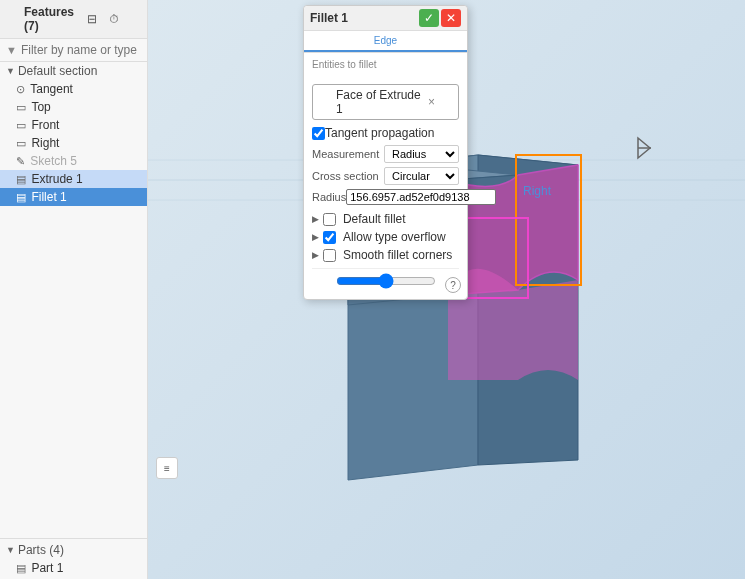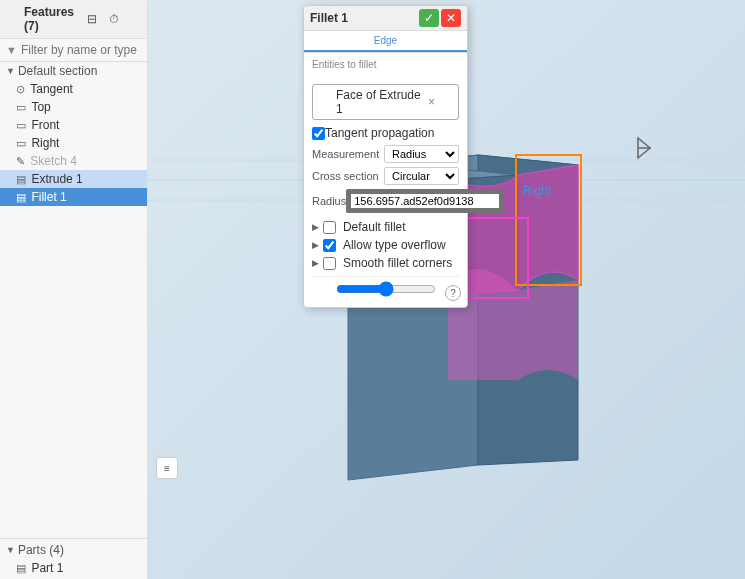--- a/index.html
+++ b/index.html
@@ -246,21 +246,21 @@
       margin-bottom: 5px;
     }
     .radius-label {
       font-size: 11px;
       color: #555;
       width: 38px;
     }
     .radius-input {
       flex: 1;
       font-size: 11px;
-      border: 5px solid #737373;
+      border: 1px solid #737373;
       border-radius: 2px;
       padding: 1px 3px;
       background: white;
       outline: none;
     }
     .expand-row {
       display: flex;
       align-items: center;
       gap: 4px;
       padding: 2px 0;
@@ -350,21 +350,21 @@
     <div class="tree-item">
       <span class="item-icon">▭</span>
       <span>Front</span>
     </div>
     <div class="tree-item">
       <span class="item-icon">▭</span>
       <span>Right</span>
     </div>
     <div class="tree-item disabled">
       <span class="item-icon">✎</span>
-      <span>Sketch 4</span>
+      <span>Sketch 5</span>
     </div>
     <div class="tree-item selected">
       <span class="item-icon">▤</span>
       <span>Extrude 1</span>
     </div>
     <div class="tree-item active">
       <span class="item-icon">▤</span>
       <span>Fillet 1</span>
     </div>
   </div>

